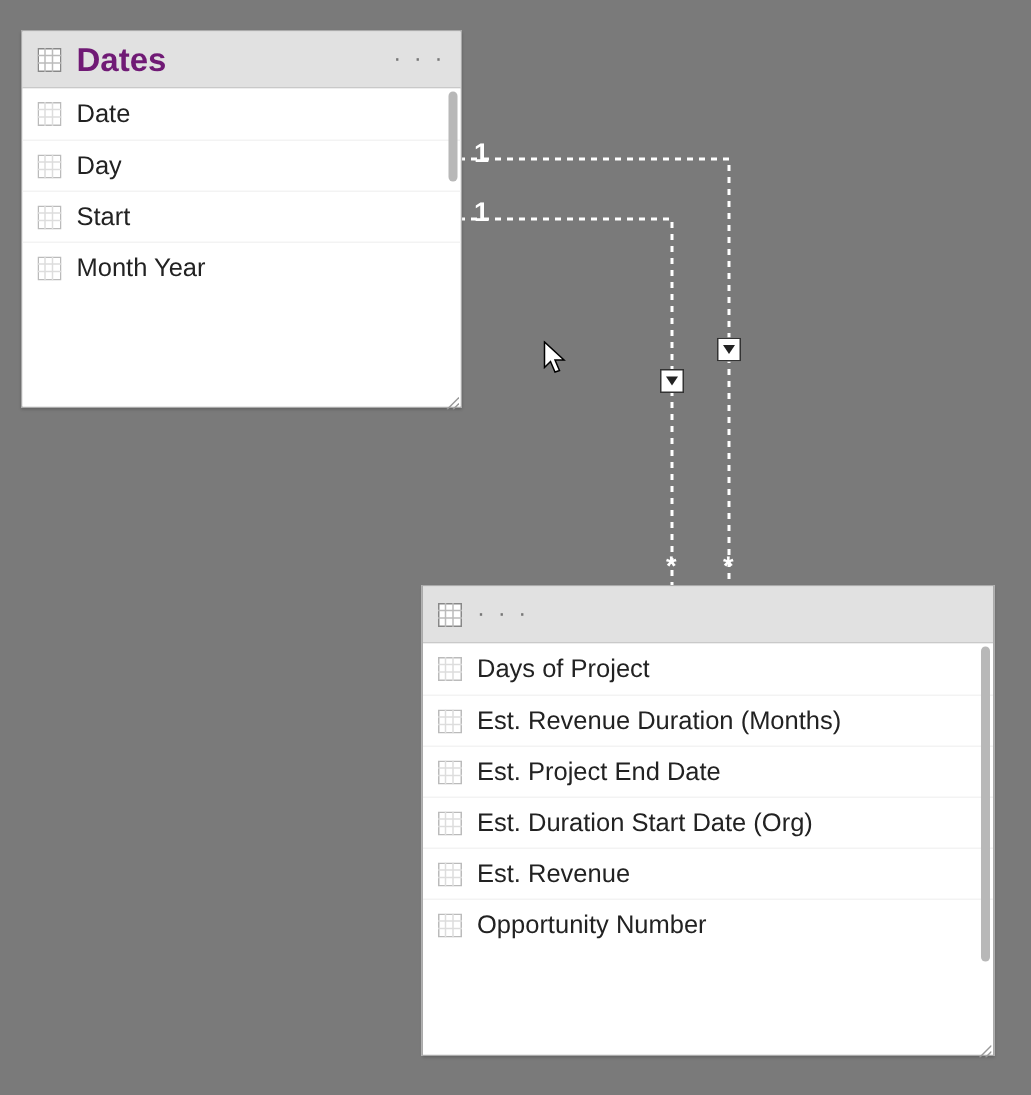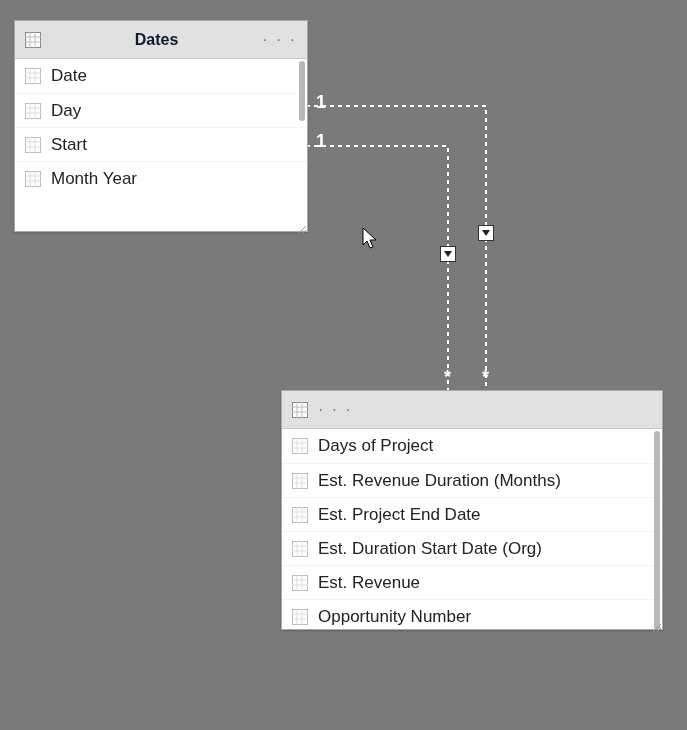--- a/index.html
+++ b/index.html
@@ -33,25 +33,24 @@
     box-sizing: border-box;
   }
   .table-icon {
     width: 16px;
     height: 16px;
     flex: 0 0 auto;
     margin-right: 10px;
   }
   .table-title {
     font-weight: 600;
-    font-size: 16px;
-    color: #0f172a;
+    font-size: 22px;
+    color: #701a75;
     flex: 1 1 auto;
     white-space: nowrap;
-    text-align: center;
   }
   .more-dots {
     color: #777;
     font-size: 16px;
     letter-spacing: 2px;
     flex: 0 0 auto;
   }
   .fields {
     background: #fff;
     overflow: hidden;
@@ -160,21 +159,21 @@
           <rect x="0.5" y="0.5" width="15" height="15" fill="#fff" stroke="#888"></rect>
           <line x1="0" y1="5" x2="16" y2="5" stroke="#bbb"></line>
           <line x1="0" y1="10" x2="16" y2="10" stroke="#bbb"></line>
           <line x1="5" y1="0" x2="5" y2="16" stroke="#bbb"></line>
           <line x1="10" y1="0" x2="10" y2="16" stroke="#bbb"></line>
         </svg>
       </span>
       <span class="table-title">Dates</span>
       <span class="more-dots">· · ·</span>
     </div>
-    <div class="fields" id="dates-fields" style="height:172px;">
+    <div class="fields" id="dates-fields" style="height:212px;">
       <div class="field-row">
           <span class="field-icon"><svg width="16" height="16" viewBox="0 0 16 16">
               <rect x="0.5" y="0.5" width="15" height="15" fill="#fff" stroke="#bbb"></rect>
               <line x1="0" y1="5" x2="16" y2="5" stroke="#ddd"></line>
               <line x1="0" y1="10" x2="16" y2="10" stroke="#ddd"></line>
               <line x1="5" y1="0" x2="5" y2="16" stroke="#ddd"></line>
               <line x1="10" y1="0" x2="10" y2="16" stroke="#ddd"></line>
             </svg></span>
           <span class="field-name">Date</span>
         </div>
@@ -224,21 +223,21 @@
         <svg width="16" height="16" viewBox="0 0 16 16">
           <rect x="0.5" y="0.5" width="15" height="15" fill="#fff" stroke="#888"></rect>
           <line x1="0" y1="5" x2="16" y2="5" stroke="#bbb"></line>
           <line x1="0" y1="10" x2="16" y2="10" stroke="#bbb"></line>
           <line x1="5" y1="0" x2="5" y2="16" stroke="#bbb"></line>
           <line x1="10" y1="0" x2="10" y2="16" stroke="#bbb"></line>
         </svg>
       </span>
       <span class="more-dots">· · ·</span>
     </div>
-    <div class="fields" id="opp-fields" style="height:200px;">
+    <div class="fields" id="opp-fields" style="height:274px;">
       <div class="field-row">
           <span class="field-icon"><svg width="16" height="16" viewBox="0 0 16 16">
               <rect x="0.5" y="0.5" width="15" height="15" fill="#fff" stroke="#bbb"></rect>
               <line x1="0" y1="5" x2="16" y2="5" stroke="#ddd"></line>
               <line x1="0" y1="10" x2="16" y2="10" stroke="#ddd"></line>
               <line x1="5" y1="0" x2="5" y2="16" stroke="#ddd"></line>
               <line x1="10" y1="0" x2="10" y2="16" stroke="#ddd"></line>
             </svg></span>
           <span class="field-name">Days of Project</span>
         </div>

